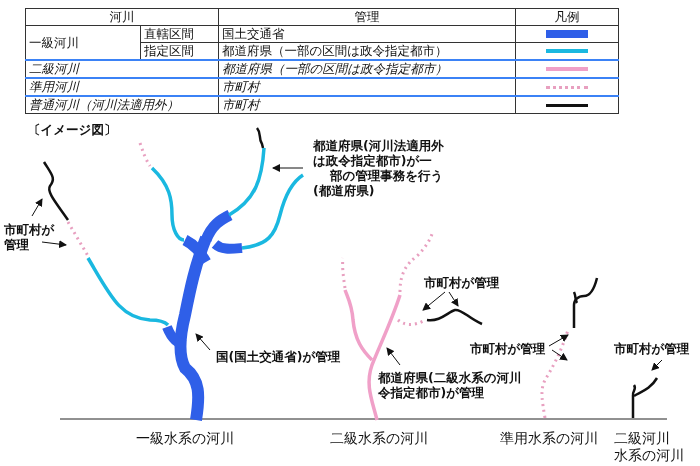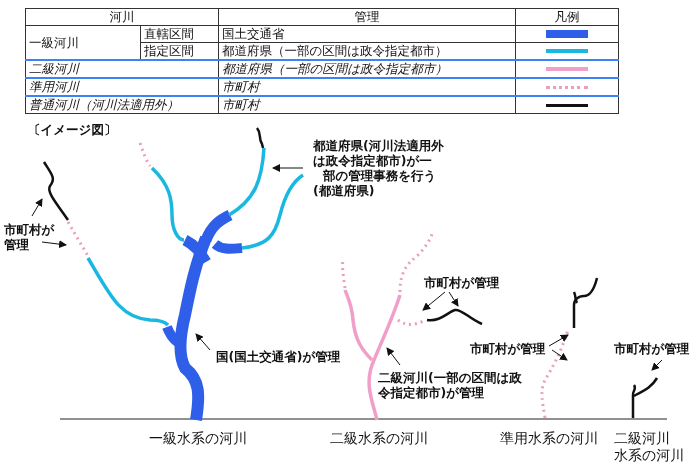--- a/index.html
+++ b/index.html
@@ -125,29 +125,29 @@
   <line x1="662" y1="360" x2="652" y2="370" stroke="#111" stroke-width="1" marker-end="url(#ah)"></line>
 </svg>
 
 <div class="txt" style="left:28px;top:122px">〔イメージ図〕</div>
 
 <div class="txt" style="left:4px;top:222px">市町村が</div>
 <div class="txt" style="left:4px;top:237px">管理</div>
 
 <div class="txt" style="left:313px;top:138px">都道府県(河川法適用外</div>
 <div class="txt" style="left:313px;top:153px">は政令指定都市)が一</div>
-<div class="txt" style="left:323px;top:168px">部の管理事務を行う</div>
+<div class="txt" style="left:330px;top:168px">部の管理事務を行う</div>
 <div class="txt" style="left:313px;top:183px">(都道府県)</div>
 
 <div class="txt" style="left:216px;top:349px">国(国土交通省)が管理</div>
 
 <div class="txt" style="left:424px;top:275px">市町村が管理</div>
-<div class="txt" style="left:378px;top:370px">二級河川(一部の区間は政</div>
+<div class="txt" style="left:378px;top:370px">都道府県(二級水系の河川</div>
 <div class="txt" style="left:378px;top:385px">令指定都市)が管理</div>
 
 <div class="txt" style="left:470px;top:341px">市町村が管理</div>
 <div class="txt" style="left:614px;top:341px">市町村が管理</div>
 
-<div class="lbl" style="left:149px;top:430px">一級水系の河川</div>
+<div class="lbl" style="left:136px;top:430px">一級水系の河川</div>
 <div class="lbl" style="left:330px;top:430px">二級水系の河川</div>
 <div class="lbl" style="left:500px;top:430px">準用水系の河川</div>
 <div class="lbl" style="left:614px;top:430px">二級河川</div>
 <div class="lbl" style="left:614px;top:447px">水系の河川</div>
 
 </body></html>

